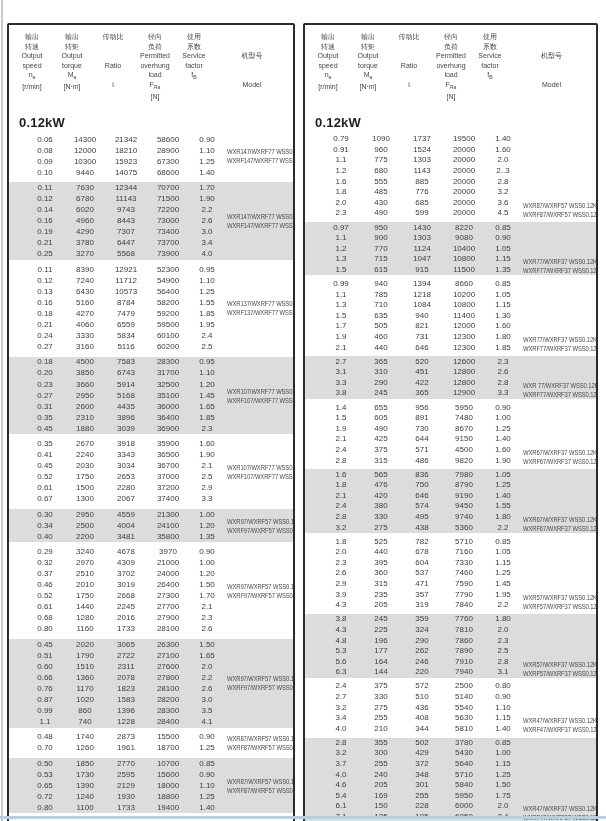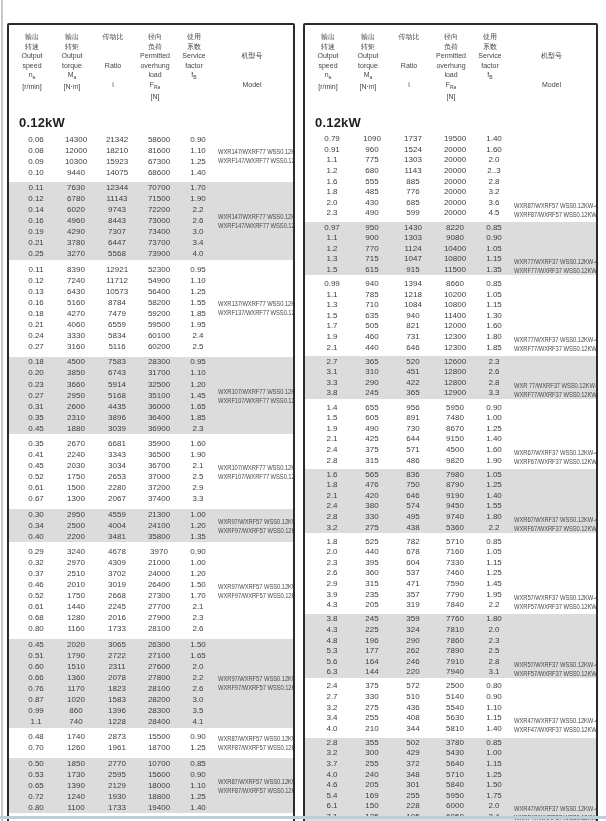--- a/index.html
+++ b/index.html
@@ -21,21 +21,21 @@
   .sub{font-size:5px;vertical-align:-1.5px;}
 
   
   .c0{width:38px;} .c1{width:42px;} .c2{width:40px;} .c3{width:44px;} .c4{width:34px;}
   .c5{flex:1;min-width:0;}
 
   .power{font-size:13px;font-weight:bold;color:#1e1e1e;margin:4px 0 4px 10px;letter-spacing:.2px;}
 
   
   .groups{padding:0;}
-  .group{display:flex;align-items:stretch;padding-left:8px;margin-bottom:4px;}
+  .group{display:flex;align-items:stretch;padding-left:17px;margin-bottom:4px;}
   .tbox-right .group{margin-bottom:3.5px;align-items:flex-end;}
   .group.gray{background:#dcdcdc;}
   .rows{display:flex;flex-direction:column;}
   .row{display:flex;align-items:center;height:11.1px;}
   .tbox-right .row{height:10.6px;}
   .cell{font-size:8px;text-align:center;color:#3d3d3d;line-height:1;}
   .model{flex:1;display:flex;flex-direction:column;justify-content:center;padding-left:3px;min-width:0;}
   .mline{font-size:6.5px;line-height:9px;color:#4a4a4a;white-space:nowrap;
          transform:scaleX(.9);transform-origin:left center;letter-spacing:-.1px;}
 </style>
@@ -104,21 +104,21 @@
               <span class="cell c0">0.06</span>
               <span class="cell c1">14300</span>
               <span class="cell c2">21342</span>
               <span class="cell c3">58600</span>
               <span class="cell c4">0.90</span>
             </div>
             <div class="row">
               <span class="cell c0">0.08</span>
               <span class="cell c1">12000</span>
               <span class="cell c2">18210</span>
-              <span class="cell c3">81600</span>
+              <span class="cell c3">28900</span>
               <span class="cell c4">1.10</span>
             </div>
             <div class="row">
               <span class="cell c0">0.09</span>
               <span class="cell c1">10300</span>
               <span class="cell c2">15923</span>
               <span class="cell c3">67300</span>
               <span class="cell c4">1.25</span>
             </div>
             <div class="row">
@@ -310,21 +310,21 @@
           <div class="model">
             <div class="mline">WXR107/WXRF77 WSS0.12KW-4</div>
             <div class="mline">WXRF107/WXRF77 WSS0.12KW-4</div>
           </div>
         </div>
         <div class="group">
           <div class="rows">
             <div class="row">
               <span class="cell c0">0.35</span>
               <span class="cell c1">2670</span>
-              <span class="cell c2">6681</span>
+              <span class="cell c2">3918</span>
               <span class="cell c3">35900</span>
               <span class="cell c4">1.60</span>
             </div>
             <div class="row">
               <span class="cell c0">0.41</span>
               <span class="cell c1">2240</span>
               <span class="cell c2">3343</span>
               <span class="cell c3">36500</span>
               <span class="cell c4">1.90</span>
             </div>

